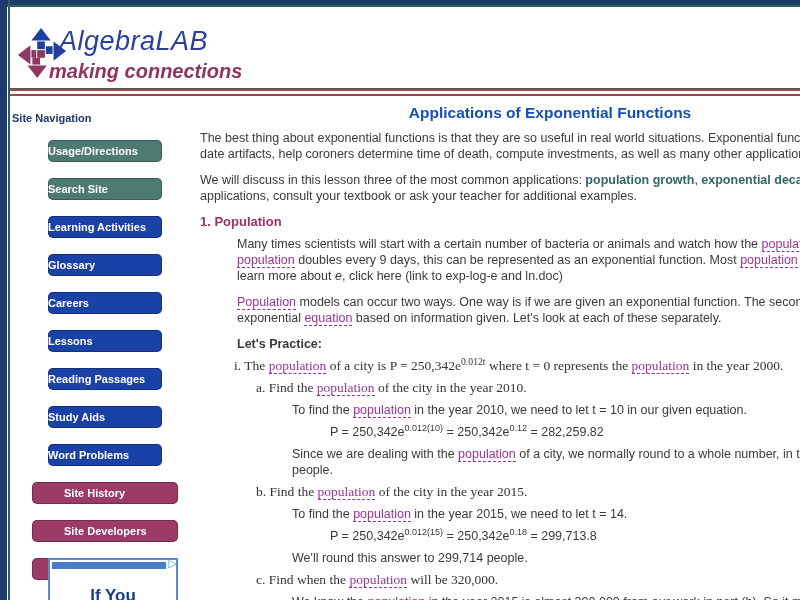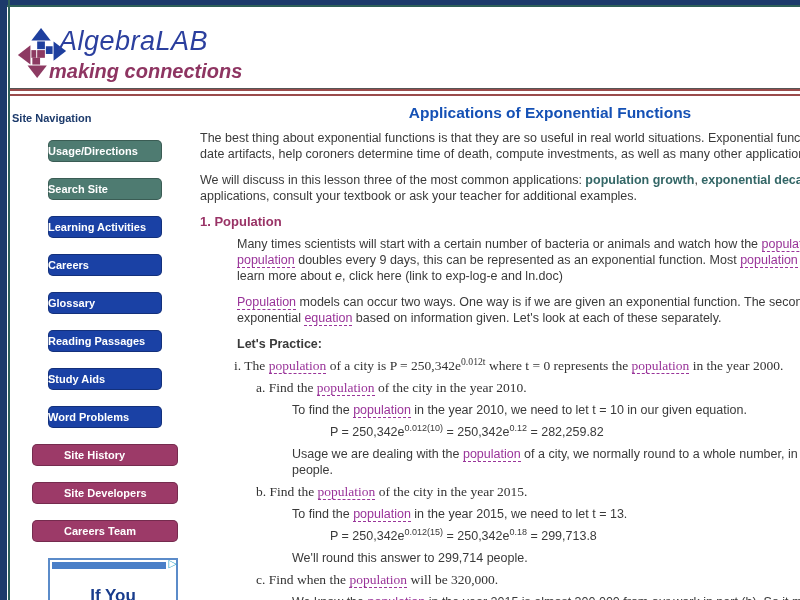--- a/index.html
+++ b/index.html
@@ -72,22 +72,23 @@
   <div class="tagline">making connections</div>
 </div>
 <div class="hrule"></div>
 
 <div class="sidebar">
   <div class="nav-title">Site Navigation</div>
   <div id="nav-buttons">
       <div class="navbtn teal">Usage/Directions</div>
       <div class="navbtn teal">Search Site</div>
       <div class="navbtn blue">Learning Activities</div>
+      <div class="navbtn blue">Glossary</div>
       <div class="navbtn blue">Careers</div>
-      <div class="navbtn blue">Glossary</div>
+      <div class="navbtn blue">Lessons</div>
       <div class="navbtn blue">Reading Passages</div>
       <div class="navbtn blue">Study Aids</div>
       <div class="navbtn blue">Word Problems</div>
       <div class="navbtn maroon">Site History</div>
       <div class="navbtn maroon">Site Developers</div>
       <div class="navbtn maroon">Careers Team</div>
     </div>
 </div>
 
 <div class="adbox">
@@ -124,28 +125,28 @@
       <div class="block pline ind-item serif">
         <div class="line"><span>a. Find the </span><span class="lnk">population</span><span> of the city in the year 2010.</span></div>
       </div>
       <div class="block pline ind-exp sans">
         <div class="line"><span>To find the </span><span class="lnk">population</span><span> in the year 2010, we need to let t = 10 in our given equation.</span></div>
       </div>
       <div class="block pline ind-eq sans">
         <div class="line"><span>P = 250,342e</span><sup>0.012(10)</sup><span> = 250,342e</span><sup>0.12</sup><span> = 282,259.82</span></div>
       </div>
       <div class="block pline ind-exp sans">
-        <div class="line"><span>Usage we are dealing with the </span><span class="lnk">population</span><span> of a city, we normally round to a whole number, in this case 282,260</span></div>
+        <div class="line"><span>Since we are dealing with the </span><span class="lnk">population</span><span> of a city, we normally round to a whole number, in this case 282,260</span></div>
         <div class="line"><span>people.</span></div>
       </div>
       <div class="block pline ind-item serif">
         <div class="line"><span>b. Find the </span><span class="lnk">population</span><span> of the city in the year 2015.</span></div>
       </div>
       <div class="block pline ind-exp sans">
-        <div class="line"><span>To find the </span><span class="lnk">population</span><span> in the year 2015, we need to let t = 13.</span></div>
+        <div class="line"><span>To find the </span><span class="lnk">population</span><span> in the year 2015, we need to let t = 14.</span></div>
       </div>
       <div class="block pline ind-eq sans">
         <div class="line"><span>P = 250,342e</span><sup>0.012(15)</sup><span> = 250,342e</span><sup>0.18</sup><span> = 299,713.8</span></div>
       </div>
       <div class="block pline ind-exp sans">
         <div class="line"><span>We'll round this answer to 299,714 people.</span></div>
       </div>
       <div class="block pline ind-item serif">
         <div class="line"><span>c. Find when the </span><span class="lnk">population</span><span> will be 320,000.</span></div>
       </div>

